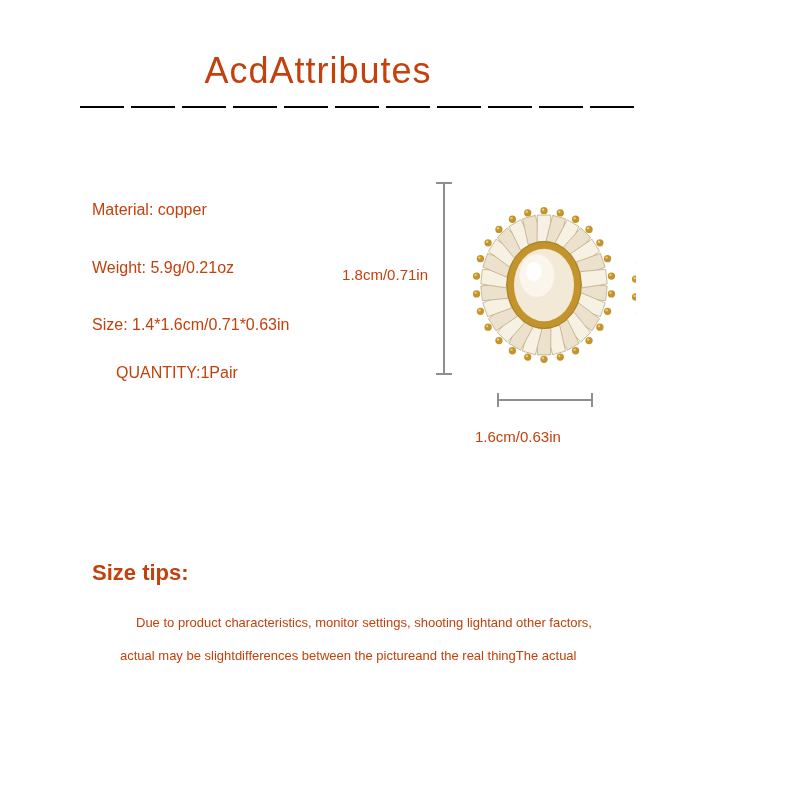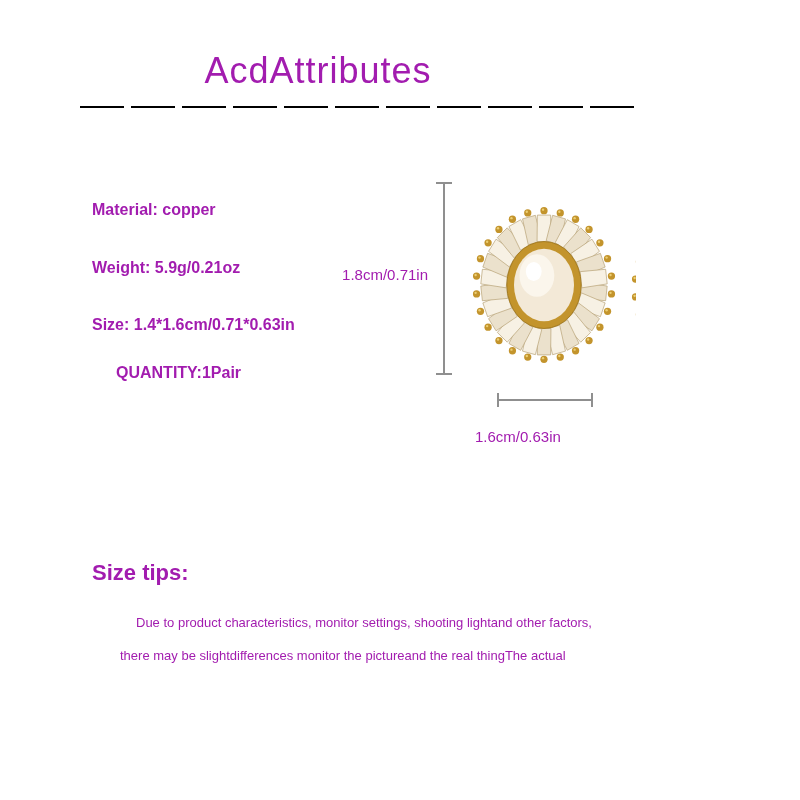--- a/index.html
+++ b/index.html
@@ -1,24 +1,24 @@
 <!DOCTYPE html>
 <html><head>
 <meta charset="utf-8">
 <style>
   html,body{margin:0;padding:0;background:#ffffff;}
   #page{position:relative;width:636px;height:800px;background:#ffffff;overflow:hidden;
-        font-family:"Liberation Sans", sans-serif;color:#a21caf;}
+        font-family:"Liberation Sans", sans-serif;color:#c2410c;}
 
   .title{position:absolute;left:0;top:50px;width:100%;text-align:center;
          font-size:36px;font-weight:500;letter-spacing:1px;}
   .title-underline{position:absolute;left:80px;top:106px;width:640px;height:2px;
          background:repeating-linear-gradient(to right,#000 0 44px,transparent 44px 51px);}
 
-  .attr{position:absolute;left:92px;font-size:16px;font-weight:700;}
+  .attr{position:absolute;left:92px;font-size:16px;font-weight:400;}
   .attr-0{top:201px;} .attr-1{top:259px;} .attr-2{top:316px;} .attr-3{top:364px;margin-left:24px;}
 
   
   .vline{position:absolute;left:436px;top:182px;width:16px;height:193px;}
   .vline .stem{position:absolute;left:50%;top:0;bottom:0;width:2px;margin-left:-1px;background:#8f8f8f;}
   .vline .cap{position:absolute;left:0;right:0;height:2px;background:#8f8f8f;}
   .vline .cap.top{top:0;} .vline .cap.bottom{bottom:0;}
   .height-label{position:absolute;left:318px;top:266px;width:110px;text-align:right;font-size:15px;}
 
   
@@ -231,16 +231,16 @@
   <div class="hline">
     <div class="cap left"></div>
     <div class="stem"></div>
     <div class="cap right"></div>
   </div>
   <div class="width-label">1.6cm/0.63in</div>
 
   <div class="tips-heading">Size tips:</div>
   <div class="tips-body">
     <div class="tips-line first">Due to product characteristics, monitor settings, shooting lightand other factors,</div>
-    <div class="tips-line">there may be slightdifferences monitor the pictureand the real thingThe actual</div>
+    <div class="tips-line">actual may be slightdifferences between the pictureand the real thingThe actual</div>
   </div>
 
 </div>
 
 </body></html>

